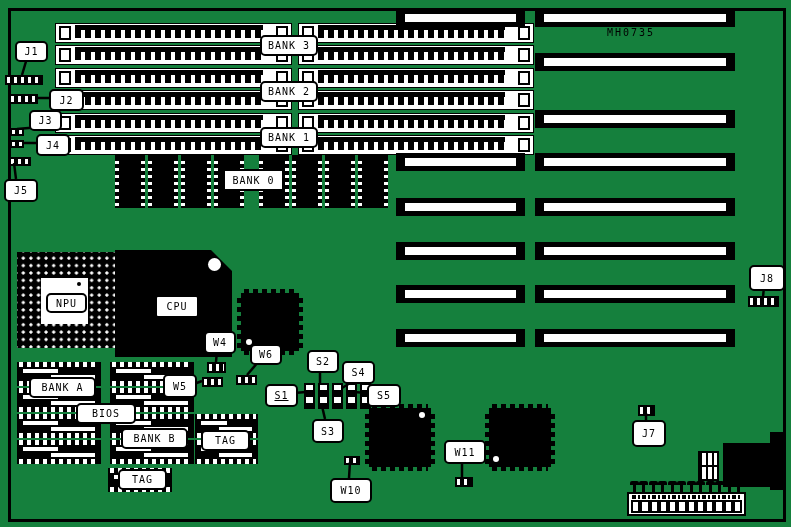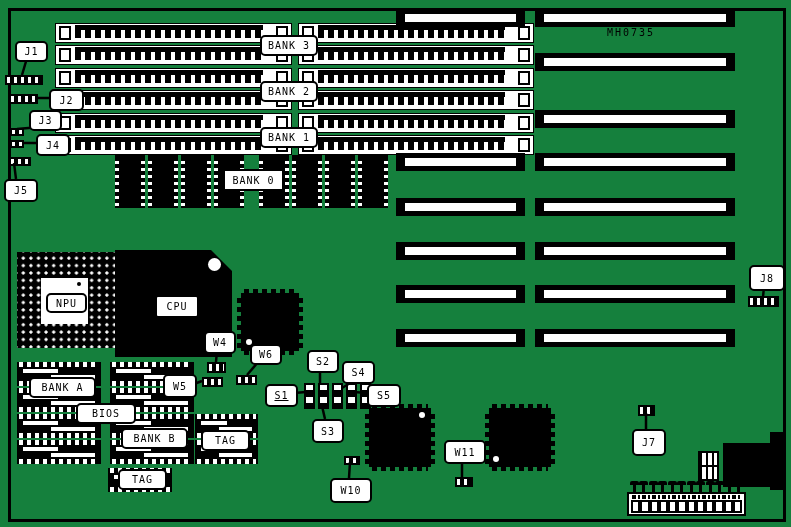--- a/index.html
+++ b/index.html
@@ -352,21 +352,21 @@
       <div class="sw"></div>
     </div>
   <div class="callout" style="left:265px;top:384px;width:29px;height:19px;text-decoration:underline;">S1</div>
   <div class="callout" style="left:307px;top:350px;width:28px;height:19px;">S2</div>
   <div class="callout" style="left:312px;top:419px;width:28px;height:20px;">S3</div>
   <div class="callout" style="left:342px;top:361px;width:29px;height:19px;">S4</div>
   <div class="callout" style="left:367px;top:384px;width:30px;height:19px;">S5</div>
 
 
   <div class="jumper" style="left:638px;top:405px;width:13px;height:7px;"></div>
-  <div class="callout" style="left:632px;top:429px;width:30px;height:23px;">J7</div>
+  <div class="callout" style="left:632px;top:420px;width:30px;height:23px;">J7</div>
   <div class="callout" style="left:749px;top:265px;width:32px;height:22px;">J8</div>
   <div class="jumper" style="left:748px;top:296px;width:27px;height:7px;"></div>
 
   <div class="kb-body"></div>
   <div class="kb-flange"></div>
   <div class="kb-port" style="top:451px;"></div>
   <div class="kb-port" style="top:465px;"></div>
 
   <div class="power">
     <div class="pw-pins">

